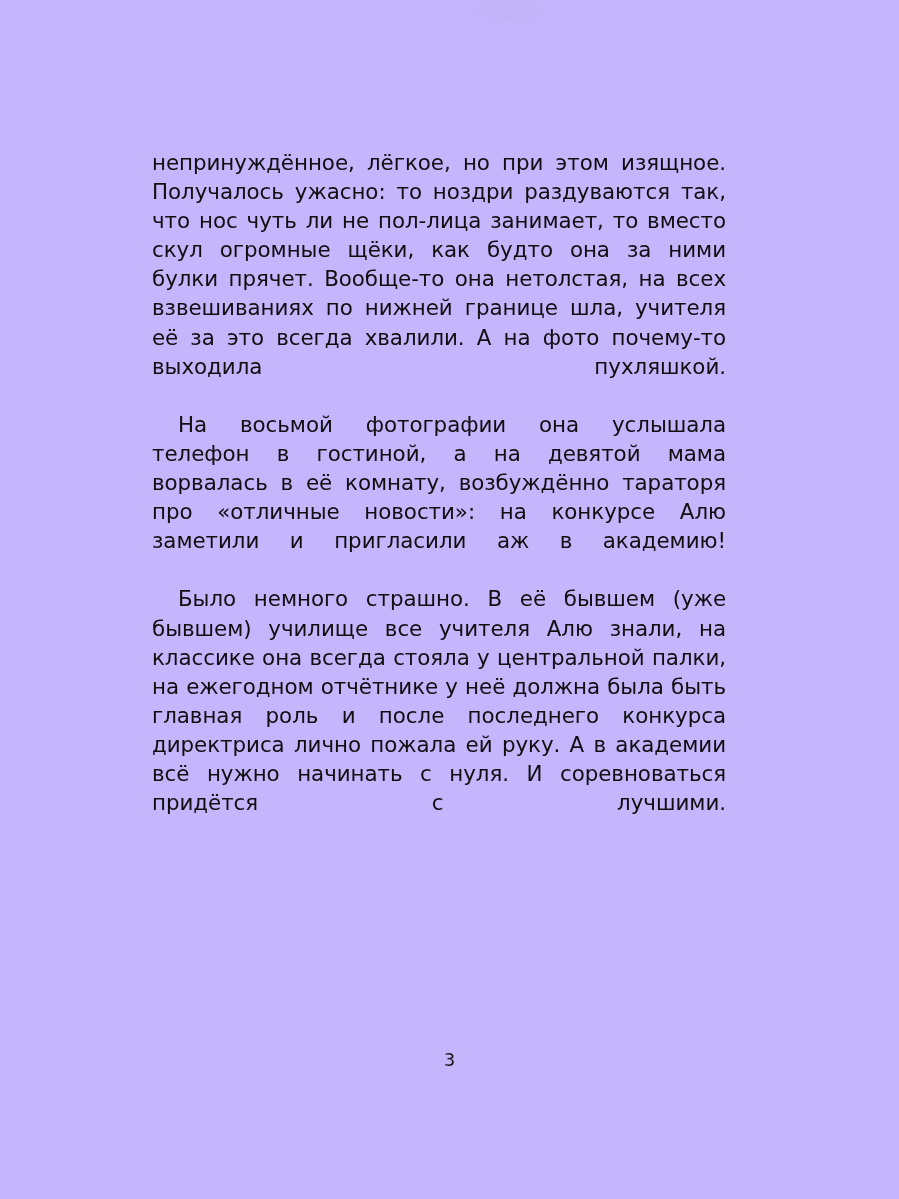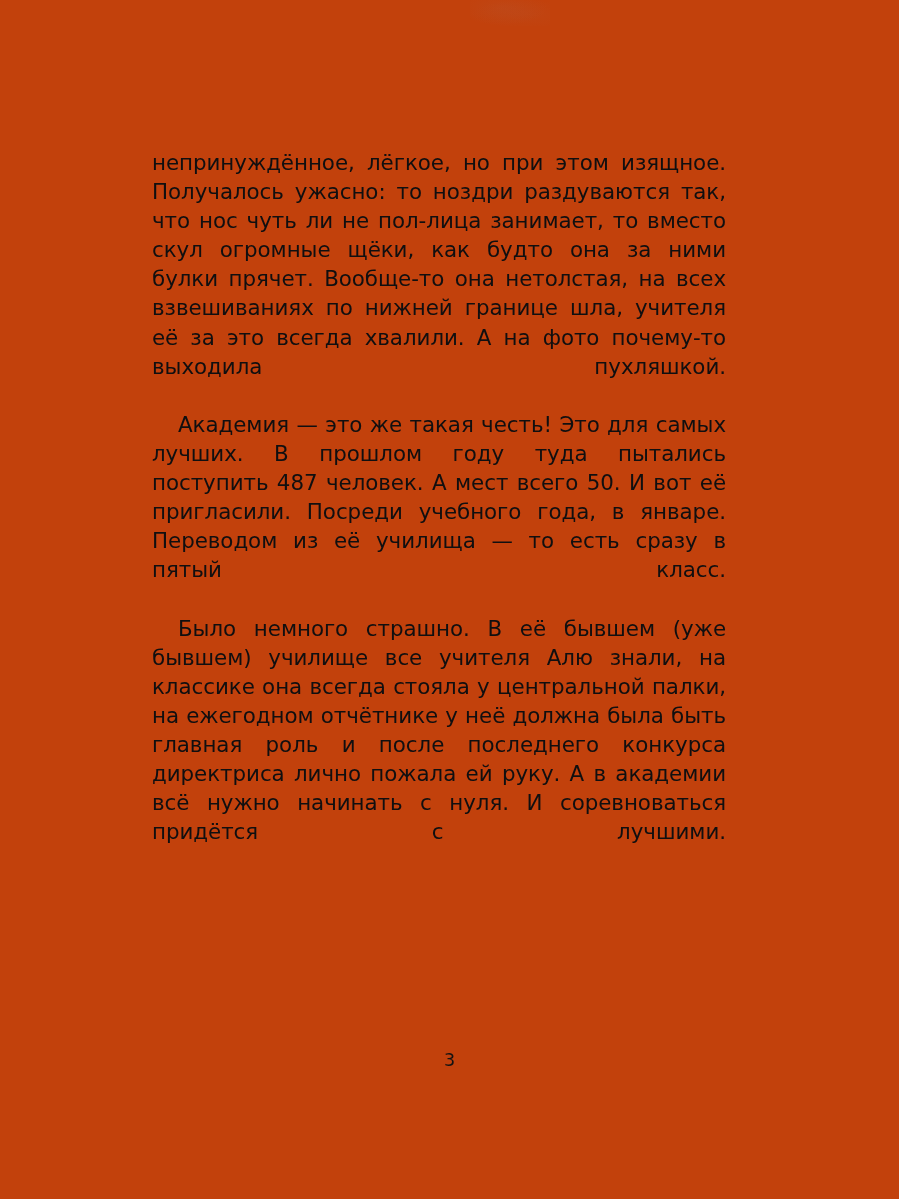--- a/index.html
+++ b/index.html
@@ -6,21 +6,21 @@
   html, body {
     margin: 0;
     padding: 0;
     background: #ffffff;
   }
 
   .page {
     position: relative;
     width: 899px;
     height: 1199px;
-    background: #c2410c;
+    background: #c4b5fd;
     overflow: hidden;
     font-family: "DejaVu Sans", "Liberation Sans", sans-serif;
   }
 
   
   .scan-artifact {
     position: absolute;
     top: 0px;
     left: 470px;
     width: 80px;
@@ -76,20 +76,20 @@
 </style>
 </head>
 <body>
 
 <div class="page">
 
   <div class="scan-artifact"></div>
 
   <div class="text-block">
     <p class="para first">непринуждённое, лёгкое, но при этом изящное. Получалось ужасно: то ноздри раздуваются так, что нос чуть ли не пол-лица занимает, то вместо скул огромные щёки, как будто она за ними булки прячет. Вообще-то она нетолстая, на всех взвешиваниях по нижней границе шла, учителя её за это всегда хвалили. А на фото почему-то выходила пухляшкой.</p>
-    <p class="para">Академия — это же такая честь! Это для самых лучших. В прошлом году туда пытались поступить 487 человек. А мест всего 50. И вот её пригласили. Посреди учебного года, в январе. Переводом из её училища — то есть сразу в пятый класс.</p>
+    <p class="para">На восьмой фотографии она услышала телефон в гостиной, а на девятой мама ворвалась в её комнату, возбуждённо тараторя про «отличные новости»: на конкурсе Алю заметили и пригласили аж в академию!</p>
     <p class="para">Было немного страшно. В её бывшем (уже бывшем) училище все учителя Алю знали, на классике она всегда стояла у центральной палки, на ежегодном отчётнике у неё должна была быть главная роль и после последнего конкурса директриса лично пожала ей руку. А в академии всё нужно начинать с нуля. И соревноваться придётся с лучшими.</p>
 
   </div>
 
   <div class="folio">3</div>
 
 </div>
 
 </body></html>

